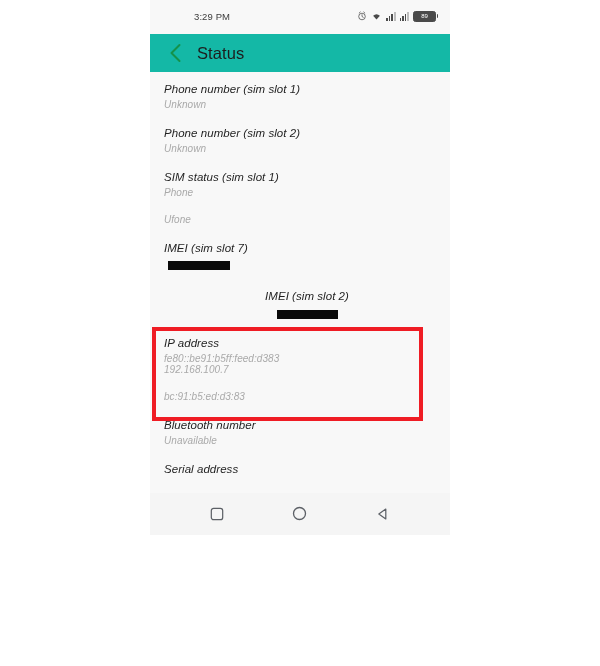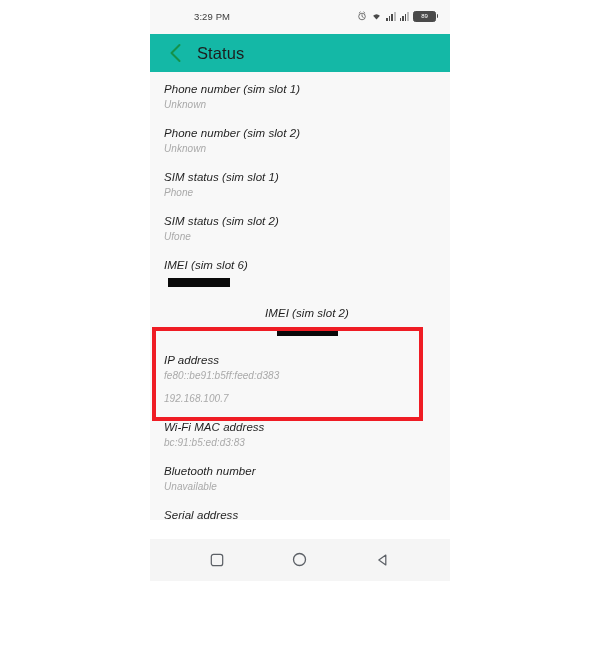--- a/index.html
+++ b/index.html
@@ -260,42 +260,40 @@
       <div class="row-label">Phone number (sim slot 2)</div>
       <div class="row-value">Unknown</div>
     </div>
 
     <div class="row">
       <div class="row-label">SIM status (sim slot 1)</div>
       <div class="row-value">Phone</div>
     </div>
 
     <div class="row">
-      <div class="row-label">SIM status (sim slot 2)</div>
       <div class="row-value">Ufone</div>
     </div>
 
     <div class="row" style="margin-bottom:19px;">
-      <div class="row-label">IMEI (sim slot 6)</div>
+      <div class="row-label">IMEI (sim slot 7)</div>
       <div class="row-value"><span class="redacted r1"></span></div>
     </div>
 
     <div class="row" style="margin-bottom:17px;text-align:center;">
       <div class="row-label">IMEI (sim slot 2)</div>
       <div class="row-value"><span class="redacted r2"></span></div>
     </div>
 
     <div class="row">
       <div class="row-label">IP address</div>
       <div class="row-value">fe80::be91:b5ff:feed:d383</div>
-      <div class="row-value" style="margin-top:12px;">192.168.100.7</div>
-    </div>
-
-    <div class="row">
-      <div class="row-label">Wi-Fi MAC address</div>
+      <div class="row-value" style="margin-top:0;">192.168.100.7</div>
+    </div>
+
+    <div class="row">
       <div class="row-value">bc:91:b5:ed:d3:83</div>
     </div>
 
     <div class="row">
       <div class="row-label">Bluetooth number</div>
       <div class="row-value">Unavailable</div>
     </div>
 
     <div class="row">
       <div class="row-label">Serial address</div>

